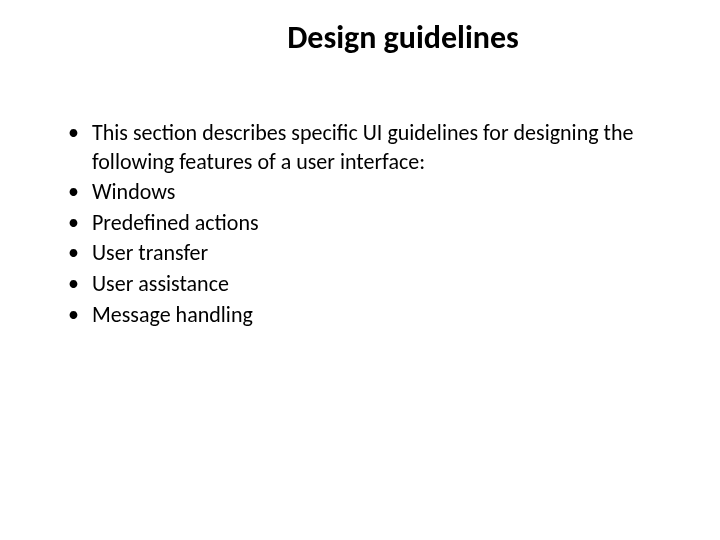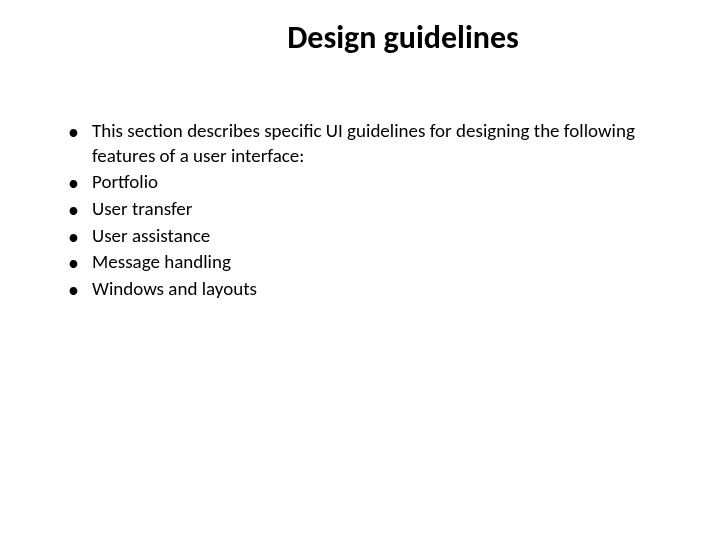--- a/index.html
+++ b/index.html
@@ -27,38 +27,38 @@
       margin-bottom: 62px;
       margin-left: 70px;
     }
     .bullet-list {
       list-style: none;
       padding-left: 18px;
     }
     .bullet-list li {
       position: relative;
       padding-left: 24px;
-      font-size: 19px;
+      font-size: 22px;
       line-height: 1.3;
       margin-bottom: 2px;
     }
     .bullet-list li::before {
       content: "•";
       position: absolute;
       left: 0;
       top: 0;
       font-size: 22px;
     }
   </style>
 </head>
 <body>
 
 <div class="slide">
   <h1 class="title">Design guidelines</h1>
   <ul class="bullet-list">
     <li>This section describes specific UI guidelines for designing the following features of a user interface:</li>
-    <li>Portfolio</li>
+    <li>Windows</li>
+    <li>Predefined actions</li>
     <li>User transfer</li>
     <li>User assistance</li>
     <li>Message handling</li>
-    <li>Windows and layouts</li>
   </ul>
 </div>
 
 </body></html>

